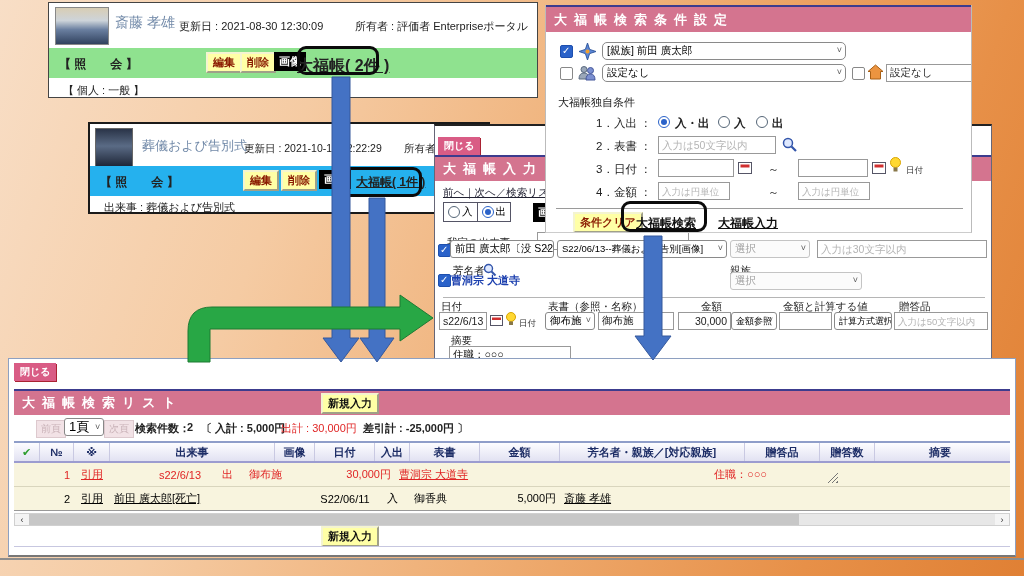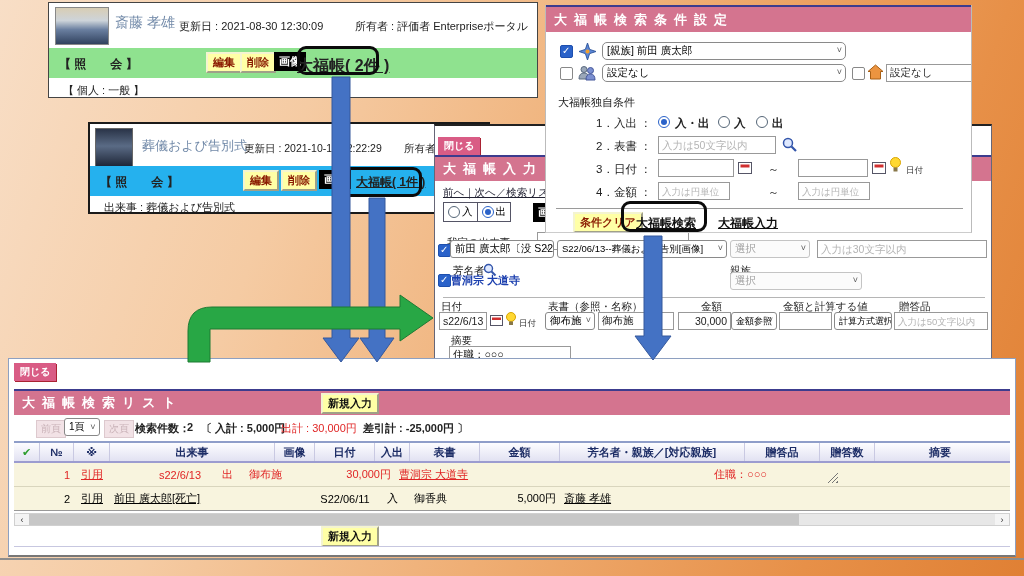--- a/index.html
+++ b/index.html
@@ -69,21 +69,21 @@
     position:absolute; right:2px; bottom:3px; width:11px; height:11px;
     background:repeating-linear-gradient(135deg,transparent 0 2px,#777 2px 3px);
     clip-path:polygon(100% 0,100% 100%,0 100%);
   }
   .dbtn{
     position:absolute; background:#f2e2e6; color:#c9b2b8; border:1px solid #ddc9ce;
     font-size:10px; padding:1px 4px; white-space:nowrap;
   }
   .psel{
     position:absolute; background:#fff; border:1px solid #888; border-radius:3px;
-    font-size:10px; height:18px; display:flex; align-items:center; padding:0 14px 0 4px; cursor:pointer;
+    font-size:13px; height:18px; display:flex; align-items:center; padding:0 14px 0 4px; cursor:pointer;
   }
   .psel::after{ content:"˅"; position:absolute; right:3px; top:3px; color:#555; font-size:9px; }
   .iobox{ position:absolute; display:flex; border:1px solid #556; background:#fff; }
   .iobox .cell{ display:flex; align-items:center; gap:2px; font-size:10.5px; padding:1px 4px; border-right:1px solid #556; }
   .iobox .cell:last-child{ border-right:none; }
   .sbar{ position:absolute; height:13px; background:#e7e7e7; border:1px solid #d0d0d0; display:flex; align-items:stretch; }
   .sbtn{ width:14px; display:flex; align-items:center; justify-content:center; font-size:9px; color:#333; background:#f4f4f4; cursor:pointer; }
   .sthumb{ background:#c7c7c7; cursor:pointer; }
   .photo1{
     position:absolute; border:1px solid #888;

